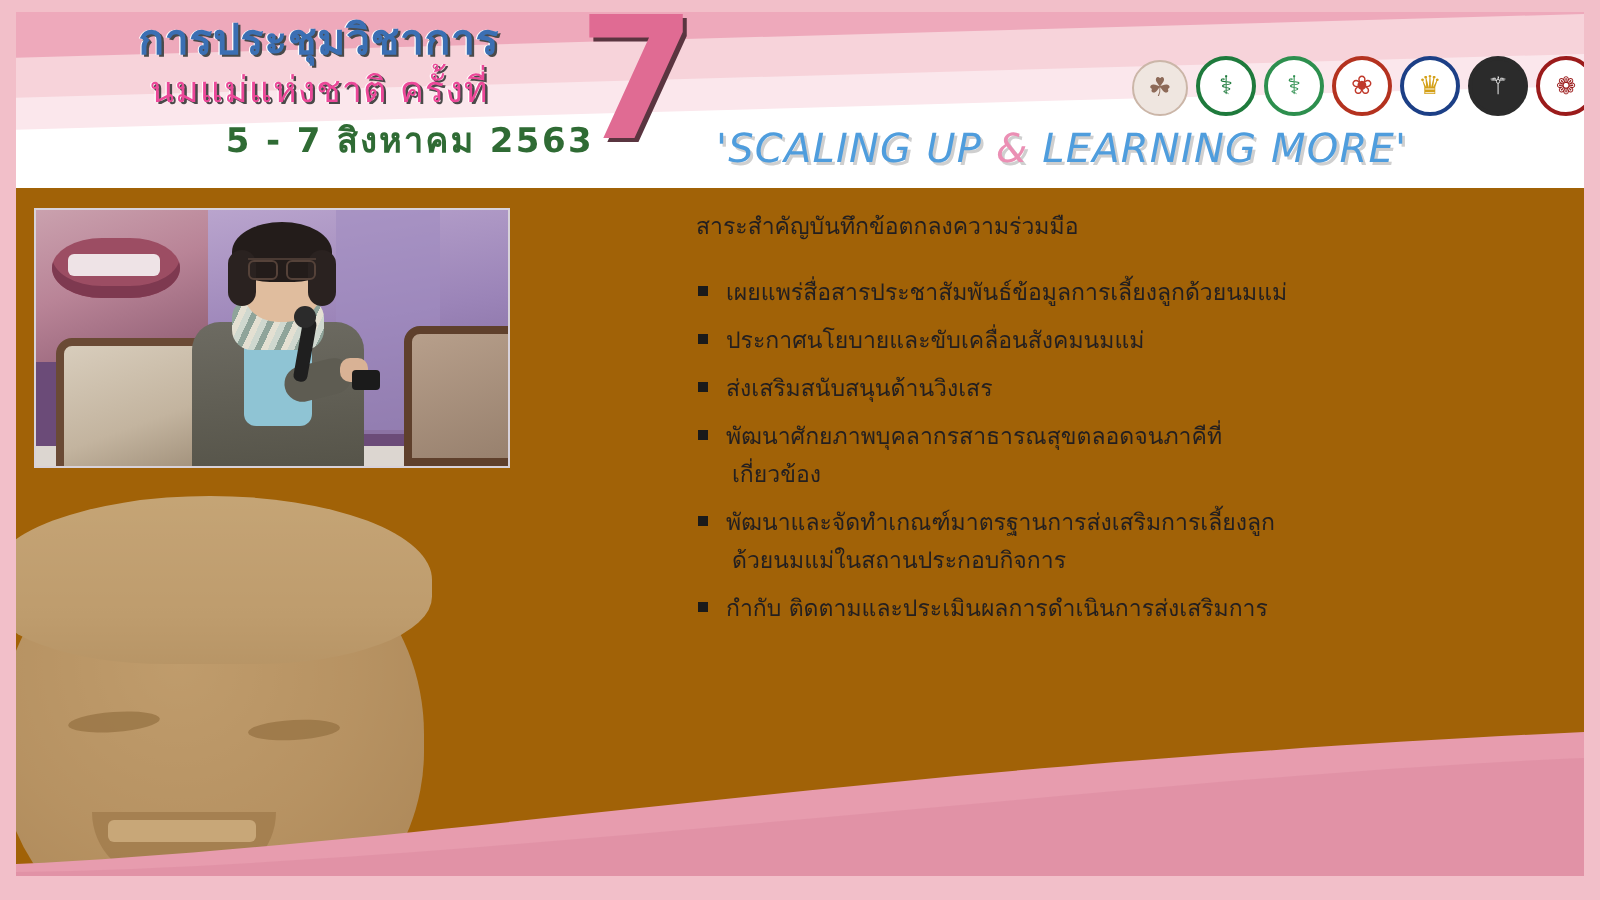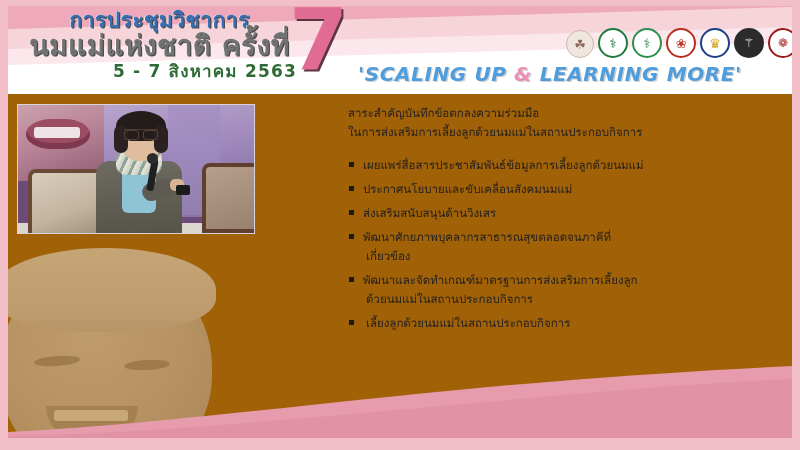--- a/index.html
+++ b/index.html
@@ -15,30 +15,30 @@
   .hdr-band-top{position:absolute;left:-40px;top:-12px;width:880px;height:46px;background:#eea9bb;
                 transform:rotate(-1.6deg);transform-origin:left center;}
   .hdr-band-mid{position:absolute;left:-40px;top:24px;width:880px;height:24px;background:#f7d3da;
                 transform:rotate(-1.6deg);transform-origin:left center;}
   .hdr-band-low{position:absolute;left:-40px;top:44px;width:880px;height:16px;background:#fbe7ec;
                 transform:rotate(-1.6deg);transform-origin:left center;}
 
   .conf-title{position:absolute;left:14px;top:2px;width:275px;text-align:center;z-index:6;}
   .tline1{font-size:21px;font-weight:bold;color:#3b6fb3;letter-spacing:.5px;line-height:25px;
           text-shadow:1.2px 1.2px 0 #4a4a4a, -0.6px 0 0 #ffffff;white-space:nowrap;}
-  .tline2{font-size:28px;font-weight:bold;color:#737373;letter-spacing:.5px;line-height:26px;
+  .tline2{font-size:18px;font-weight:normal;color:#ec4899;letter-spacing:.5px;line-height:26px;
           text-shadow:1.2px 1.2px 0 #4a4a4a, -0.6px 0 0 #ffffff;white-space:nowrap;}
   .tline3{font-size:17px;font-weight:bold;color:#2f6b34;letter-spacing:1.2px;line-height:22px;
           text-shadow:1px 1px 0 #ffffff;white-space:nowrap;margin-top:1px;text-align:right;}
 
   .big-seven{position:absolute;left:281px;top:-8px;z-index:7;font-size:85px;font-weight:bold;
              color:#e06b93;font-family:"DejaVu Sans","Liberation Sans",sans-serif;line-height:85px;
              text-shadow:2px 2px 0 #5a3540;}
 
-  .slogan{position:absolute;left:350px;top:56px;z-index:7;font-size:20px;font-weight:bold;
+  .slogan{position:absolute;left:350px;top:56px;z-index:7;font-size:20px;font-weight:normal;
           font-style:italic;letter-spacing:.6px;color:#4f9ddd;white-space:nowrap;
           text-shadow:1.4px 1.4px 0 #cfcfcf;}
   .slogan .amp{color:#eb8fb4;}
 
   .logos{position:absolute;left:558px;top:22px;z-index:8;display:flex;align-items:flex-end;gap:4px;}
   .logo{width:26px;height:26px;border-radius:50%;position:relative;display:flex;align-items:center;
         justify-content:center;font-size:9px;color:#fff;font-weight:bold;}
   .lg1{background:#efe6e0;color:#8d6a58;border:1px solid #cbb6a8;font-size:13px;}
   .lg2{background:#ffffff;border:2px solid #1e7a3c;color:#1e7a3c;font-size:13px;}
   .lg3{background:#ffffff;border:2px solid #2d8f4e;color:#2d8f4e;font-size:13px;}
@@ -188,29 +188,28 @@
         <div class="ph-arm"></div>
         <div class="ph-mic"></div>
         <div class="ph-michead"></div>
         <div class="ph-hand"></div>
         <div class="ph-dev"></div>
       </div>
 
       <div class="text-col">
         <div class="heading">
           <div>สาระสำคัญบันทึกข้อตกลงความร่วมมือ</div>
-          <div>ในการส่งเสริมการเลี้ยงลูกด้วยนมแม่ในสถานประกอบกิจการ</div>
         </div>
         <ul class="bullets">
           <li><span class="sq"></span><span>เผยแพร่สื่อสารประชาสัมพันธ์ข้อมูลการเลี้ยงลูกด้วยนมแม่</span></li>
           <li><span class="sq"></span><span>ประกาศนโยบายและขับเคลื่อนสังคมนมแม่</span></li>
           <li><span class="sq"></span><span>ส่งเสริมสนับสนุนด้านวิงเสร</span></li>
           <li><span class="sq"></span><span>พัฒนาศักยภาพบุคลากรสาธารณสุขตลอดจนภาคีที่</span><span class="l2">เกี่ยวข้อง</span></li>
           <li><span class="sq"></span><span>พัฒนาและจัดทำเกณฑ์มาตรฐานการส่งเสริมการเลี้ยงลูก</span><span class="l2">ด้วยนมแม่ในสถานประกอบกิจการ</span></li>
-          <li><span class="sq"></span><span class="l2">เลี้ยงลูกด้วยนมแม่ในสถานประกอบกิจการ</span></li>
+          <li><span class="sq"></span><span>กำกับ ติดตามและประเมินผลการดำเนินการส่งเสริมการ</span></li>
         </ul>
       </div>
 
       <div class="wave">
         <svg viewBox="0 0 784 92" preserveAspectRatio="none">
           <path d="M0,92 L0,86 C130,80 300,58 470,42 C600,30 700,24 784,20 L784,92 Z" fill="#e79cae"></path>
           <path d="M0,92 L0,90 C140,88 320,70 500,54 C620,43 710,36 784,33 L784,92 Z" fill="#dd8ba1" opacity=".55"></path>
         </svg>
       </div>
 

